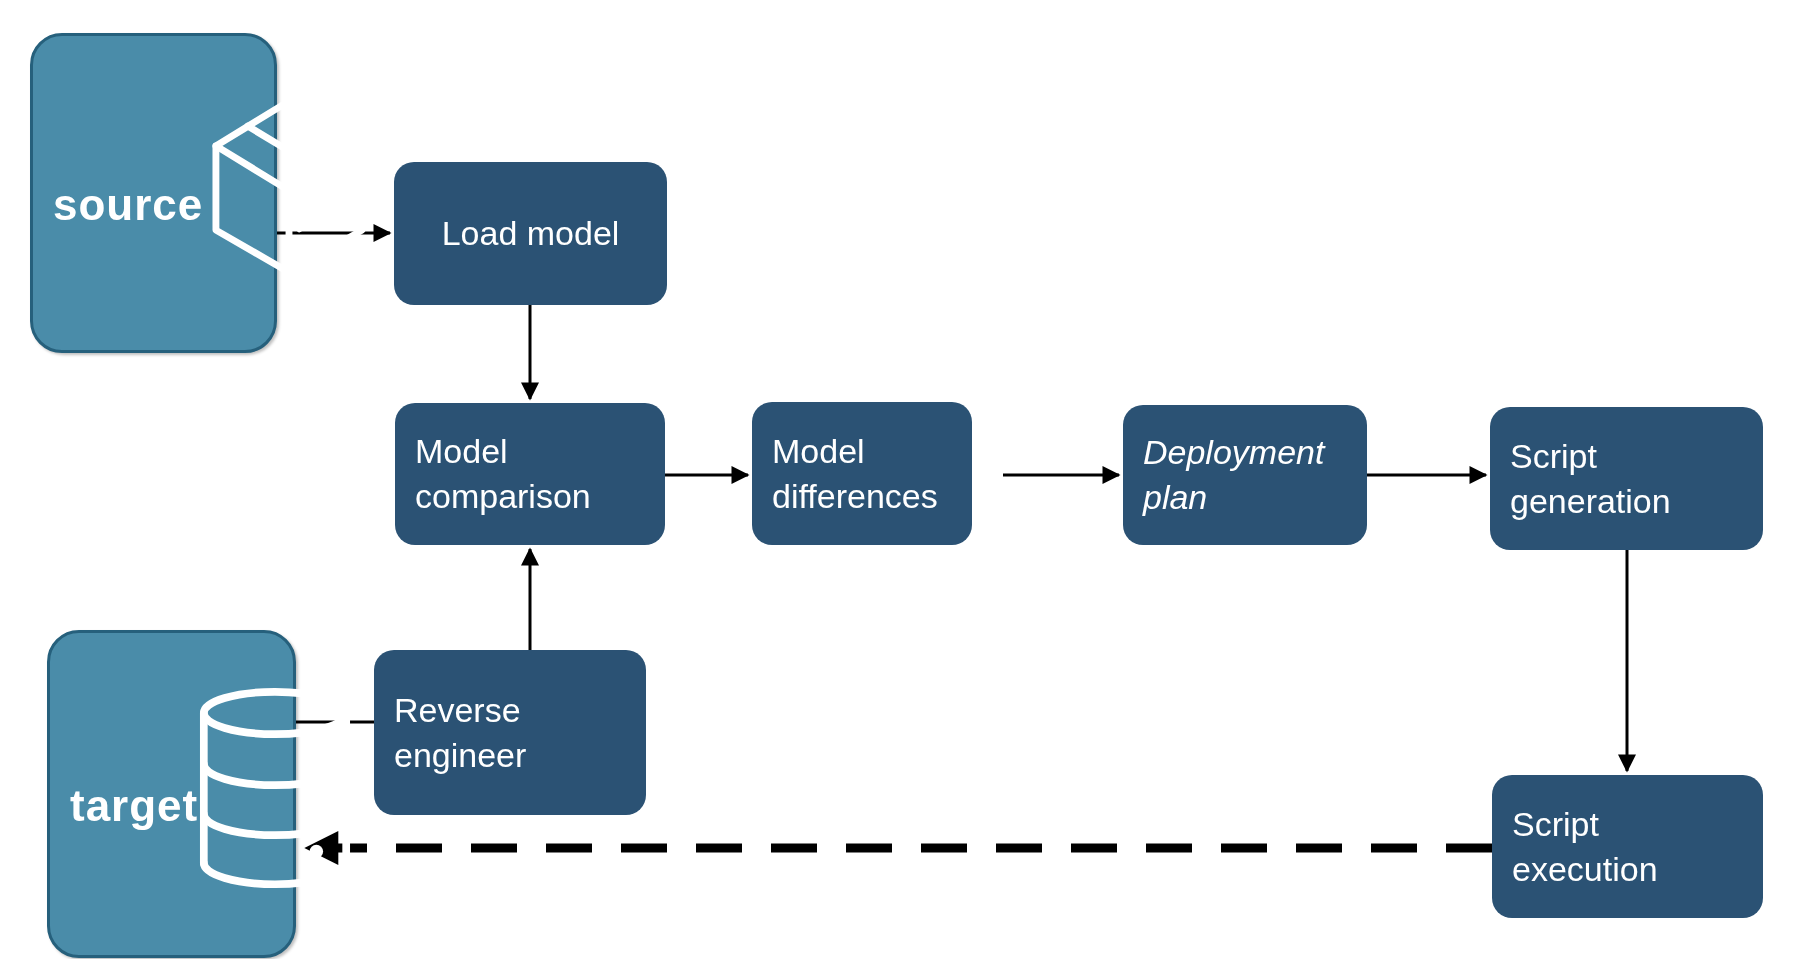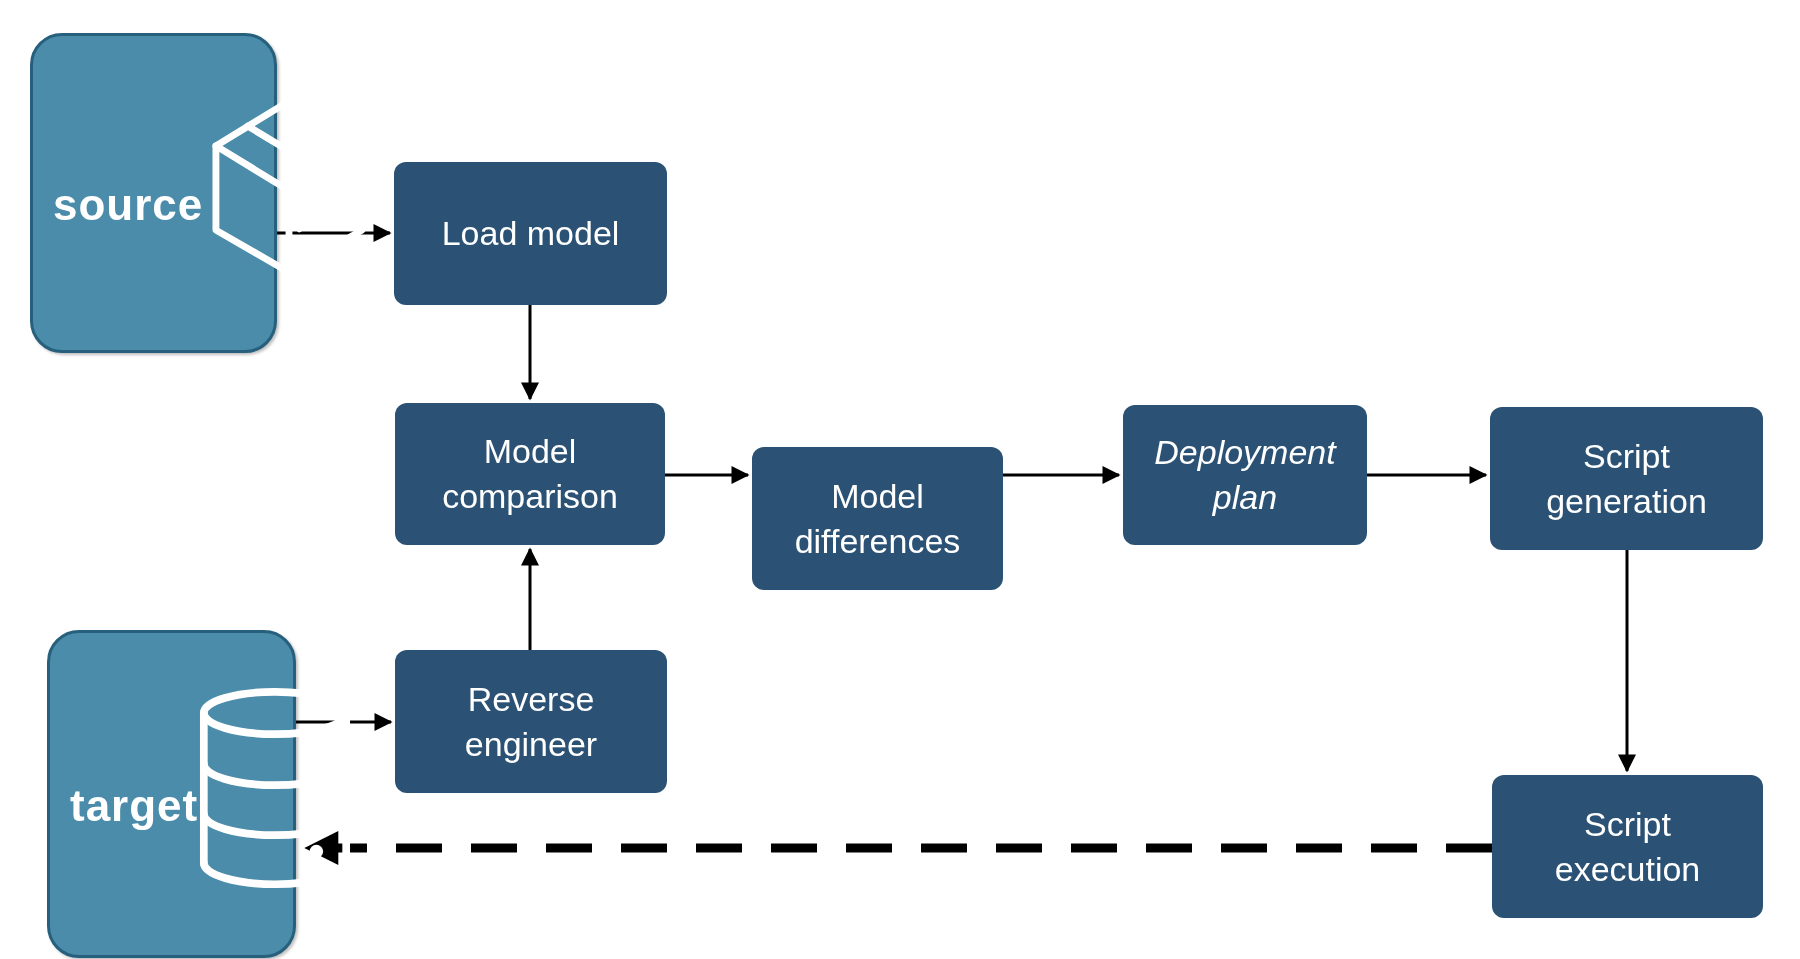--- a/index.html
+++ b/index.html
@@ -41,34 +41,34 @@
   .ep-icon{flex:1;display:flex;align-items:center;justify-content:center;padding-bottom:10px;}
   .ep-icon svg{display:block;}
 
   #endpoint-source{left:30px;top:33px;width:247px;height:320px;}
   #endpoint-target{left:47px;top:630px;width:249px;height:328px;}
 
   .node{
     position:absolute;
     box-sizing:border-box;
     background:var(--node-fill);
-    border-radius:12px;
+    border-radius:20px;
     color:var(--label);
     font-size:34px;
     line-height:1.32;
     display:flex;align-items:center;justify-content:center;
-    text-align:center;
+    text-align:left;
     padding:8px 20px;
   }
   #node-load-model       {left:394px;top:162px;width:273px;height:143px;}
   #node-model-comparison {left:395px;top:403px;width:270px;height:142px;}
-  #node-model-differences{left:752px;top:402px;width:251px;height:143px;margin-top:45px;}
+  #node-model-differences{left:752px;top:402px;width:220px;height:143px;}
   #node-deployment-plan  {left:1123px;top:405px;width:244px;height:140px;font-style:italic;}
   #node-script-generation{left:1490px;top:407px;width:273px;height:143px;}
-  #node-reverse-engineer {left:395px;top:650px;width:272px;height:143px;}
+  #node-reverse-engineer {left:374px;top:650px;width:272px;height:165px;}
   #node-script-execution {left:1492px;top:775px;width:271px;height:143px;}
 </style>
 </head>
 <body>
 
 <div class="canvas">
 
   <svg class="edges" viewBox="0 0 1800 959">
     <defs>
       <marker id="head" markerUnits="userSpaceOnUse" markerWidth="22" markerHeight="18" viewBox="0 0 12 12" refX="11" refY="6" orient="auto">

